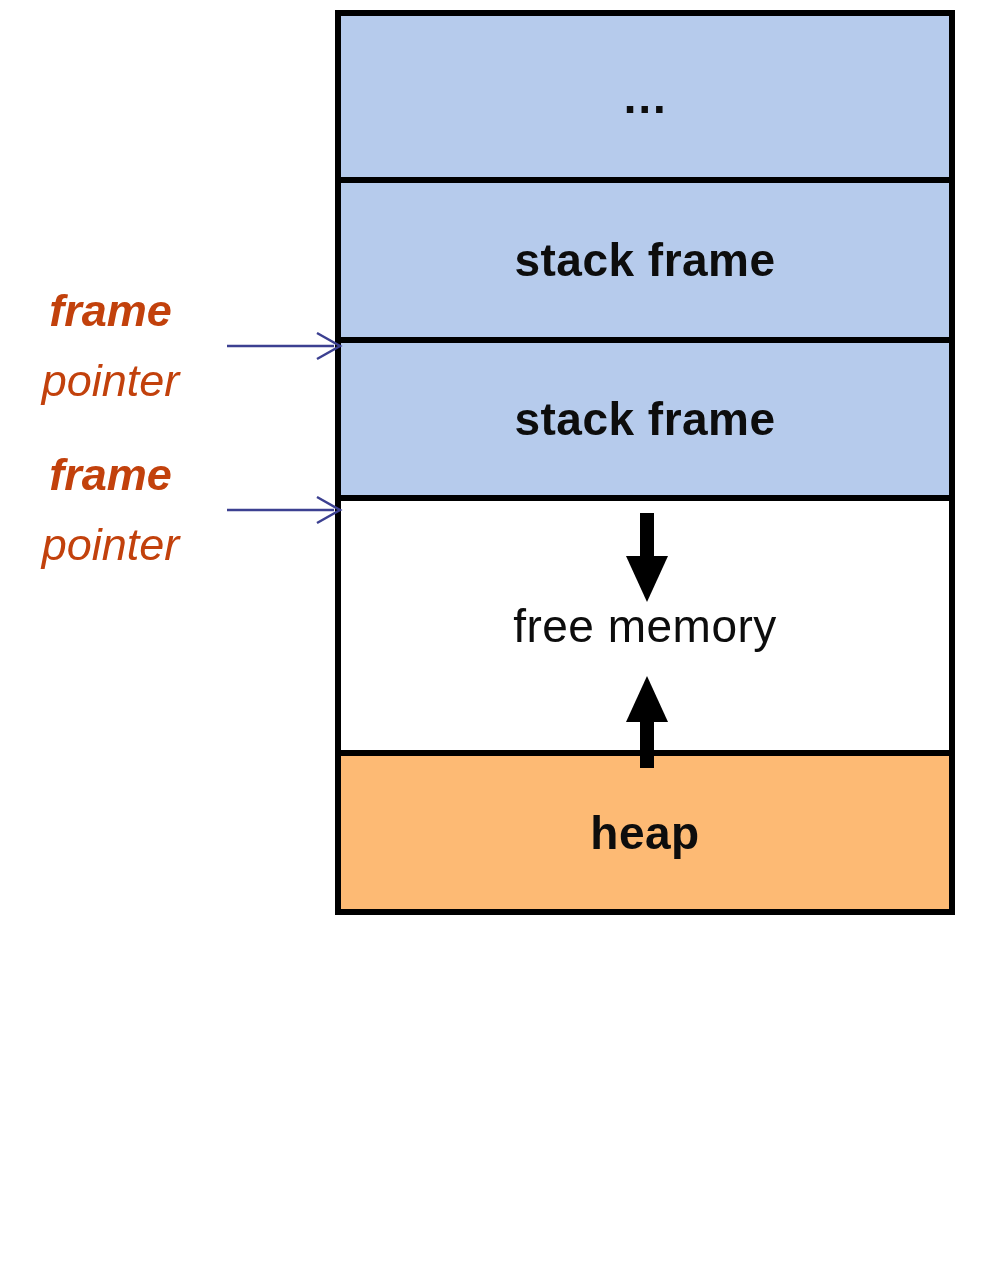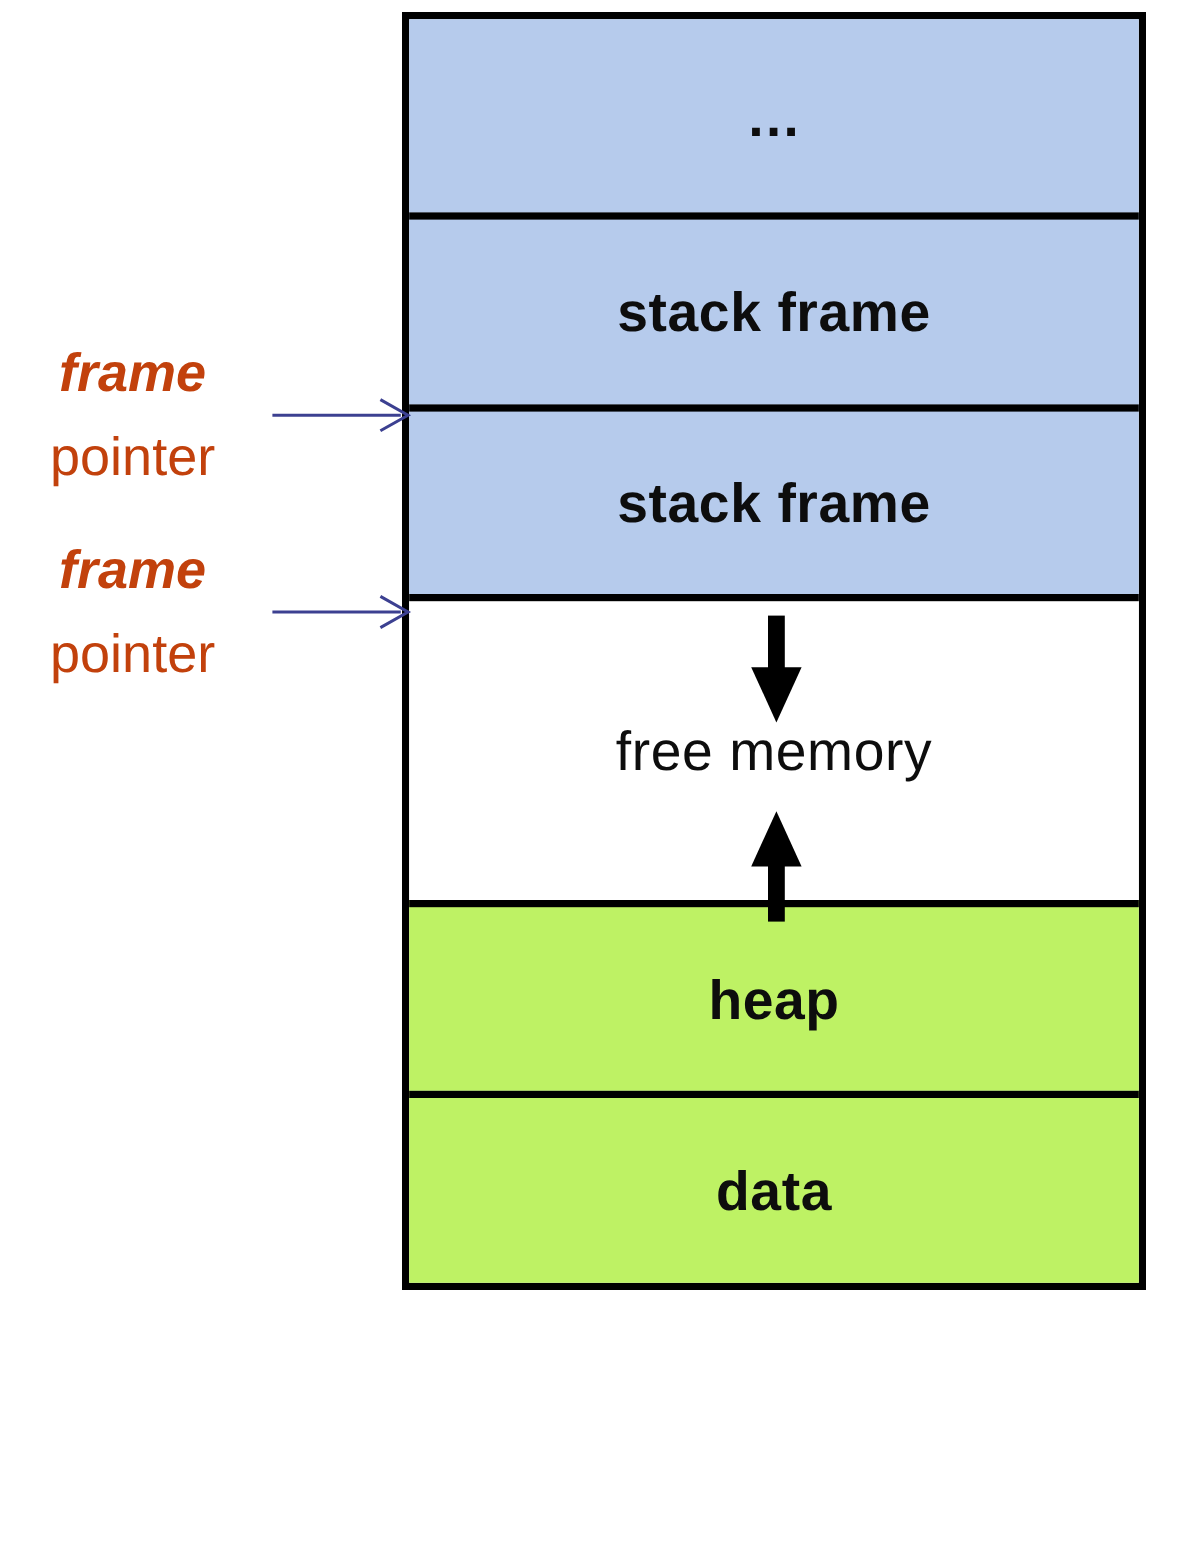--- a/index.html
+++ b/index.html
@@ -27,21 +27,21 @@
     box-sizing: border-box;
     display: flex;
     align-items: center;
     justify-content: center;
   }
   .region + .region {
     border-top: 6px solid #000000;
   }
   .fill-stack { background: #b6cbec; }
   .fill-free  { background: #ffffff; }
-  .fill-static{ background: #bef264; }
+  .fill-static{ background: #fdba74; }
   .h-r1 { height: 161px; }
   .h-r2 { height: 160px; }
   .h-r3 { height: 158px; }
   .h-free { height: 255px; }
   .h-heap { height: 159px; }
   .h-data { height: 160px; }
   .h-text { height: 159px; }
   .region-label {
     font-size: 46px;
     font-weight: 700;
@@ -60,20 +60,21 @@
     color: #c2410c;
     line-height: 70px;
     font-size: 45px;
   }
   .pointer-label .line1 {
     font-weight: 700;
     font-style: italic;
   }
   .pointer-label .line2 {
     font-weight: 400;
+    font-style: italic;
   }
   .overlay {
     position: absolute;
     left: 0;
     top: 0;
     pointer-events: none;
   }
 </style>
 </head>
 <body>
@@ -88,23 +89,20 @@
       <span class="region-label">stack frame</span>
     </div>
     <div class="region fill-stack h-r3">
       <span class="region-label">stack frame</span>
     </div>
     <div class="region fill-free h-free">
       <span class="region-label italic-label">free memory</span>
     </div>
     <div class="region fill-static h-heap">
       <span class="region-label">heap</span>
-    </div>
-    <div class="region fill-static h-data">
-      <span class="region-label">data</span>
     </div>
   </div>
 
   <div class="pointer-label" style="top:276px">
     <div class="line1">frame</div>
     <div class="line2">pointer</div>
   </div>
 
   <div class="pointer-label" style="top:440px">
     <div class="line1">frame</div>

